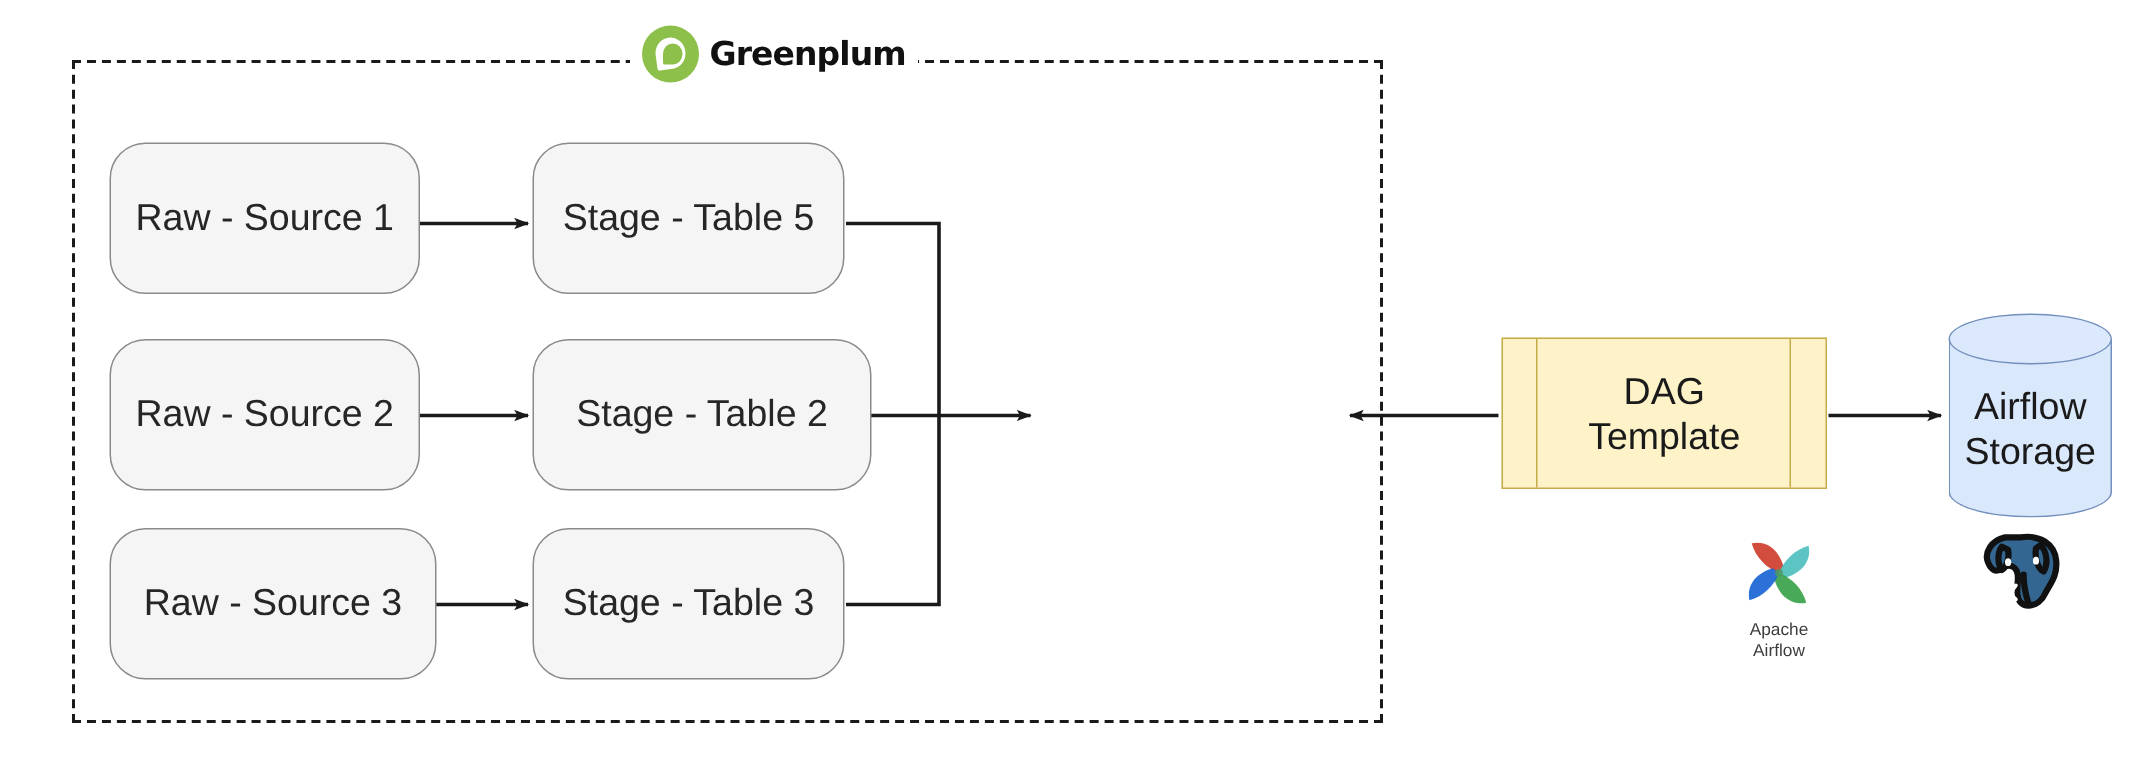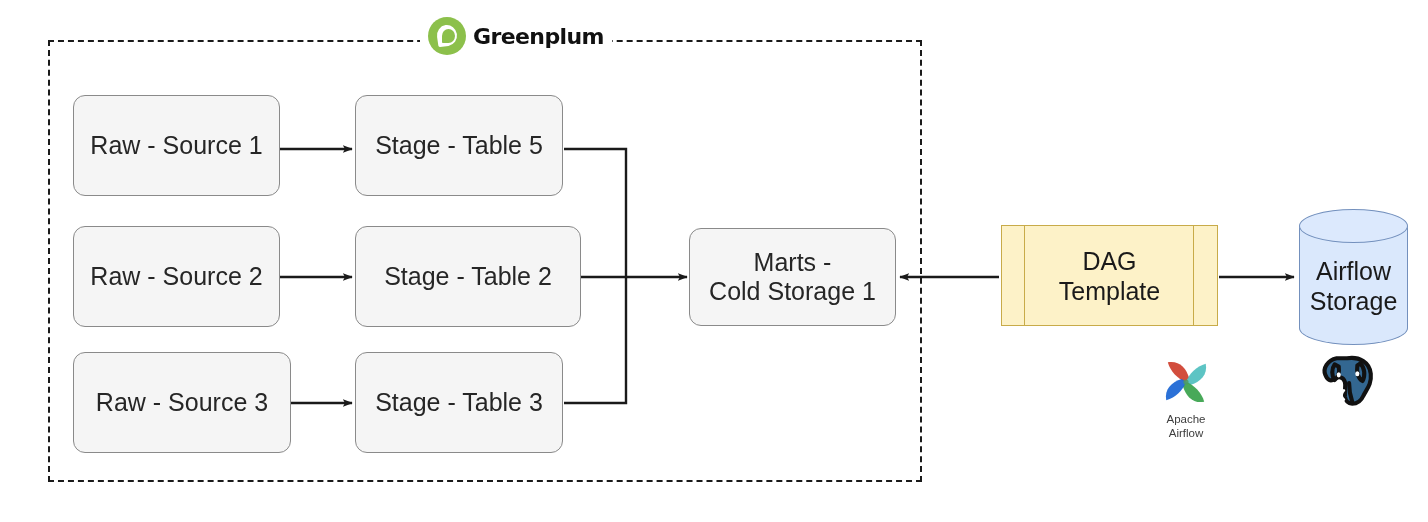--- a/index.html
+++ b/index.html
@@ -74,21 +74,21 @@
     font-size: 22px;
     letter-spacing: -0.6px;
     color: #111111;
     white-space: nowrap;
   }
 
   
   .node {
     background: #f5f5f5;
     border: 1.6px solid #8a8a8a;
-    border-radius: 12px;
+    border-radius: 24px;
     box-sizing: border-box;
     display: flex;
     align-items: center;
     justify-content: center;
     text-align: center;
     color: #262626;
     font-size: 25px;
     line-height: 1.18;
     white-space: pre-line;
   }
@@ -227,22 +227,20 @@
   </div>
 
   <div class="abs node" style="left:73px;  top:95px;  width:207px; height:101px;">Raw - Source 1</div>
   <div class="abs node" style="left:73px;  top:226px; width:207px; height:101px;">Raw - Source 2</div>
   <div class="abs node" style="left:73px;  top:352px; width:218px; height:101px;">Raw - Source 3</div>
 
   <div class="abs node" style="left:355px; top:95px;  width:208px; height:101px;">Stage - Table 5</div>
   <div class="abs node" style="left:355px; top:226px; width:226px; height:101px;">Stage - Table 2</div>
   <div class="abs node" style="left:355px; top:352px; width:208px; height:101px;">Stage - Table 3</div>
 
-  <div class="abs node" style="left:689px; top:228px; width:207px; height:98px;">Marts -
-Cold Storage 1</div>
 
   <div class="abs dag-box">
     <span class="dag-rule" style="left:22px;"></span>
     <span class="dag-rule" style="right:23px;"></span>
     <span>DAG
 Template</span>
   </div>
 
   <div class="abs cyl">
     <span class="cyl-body"></span>

